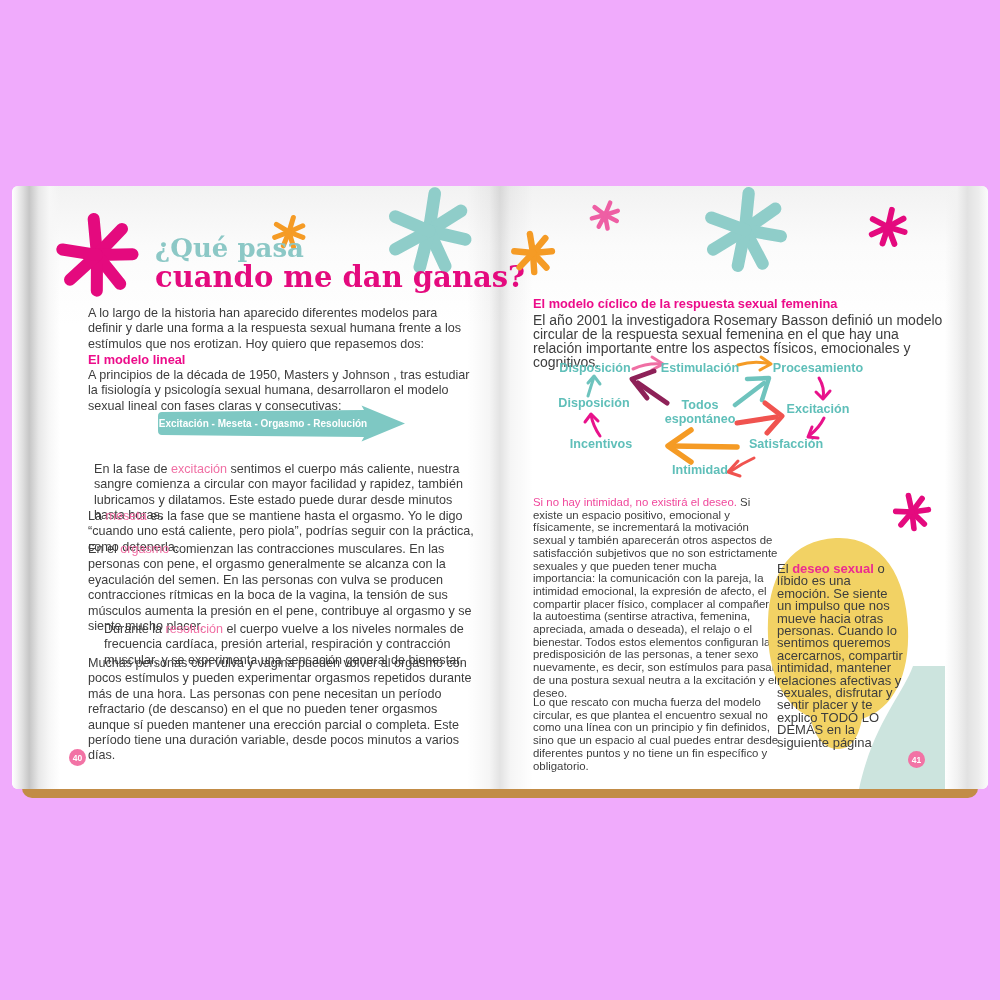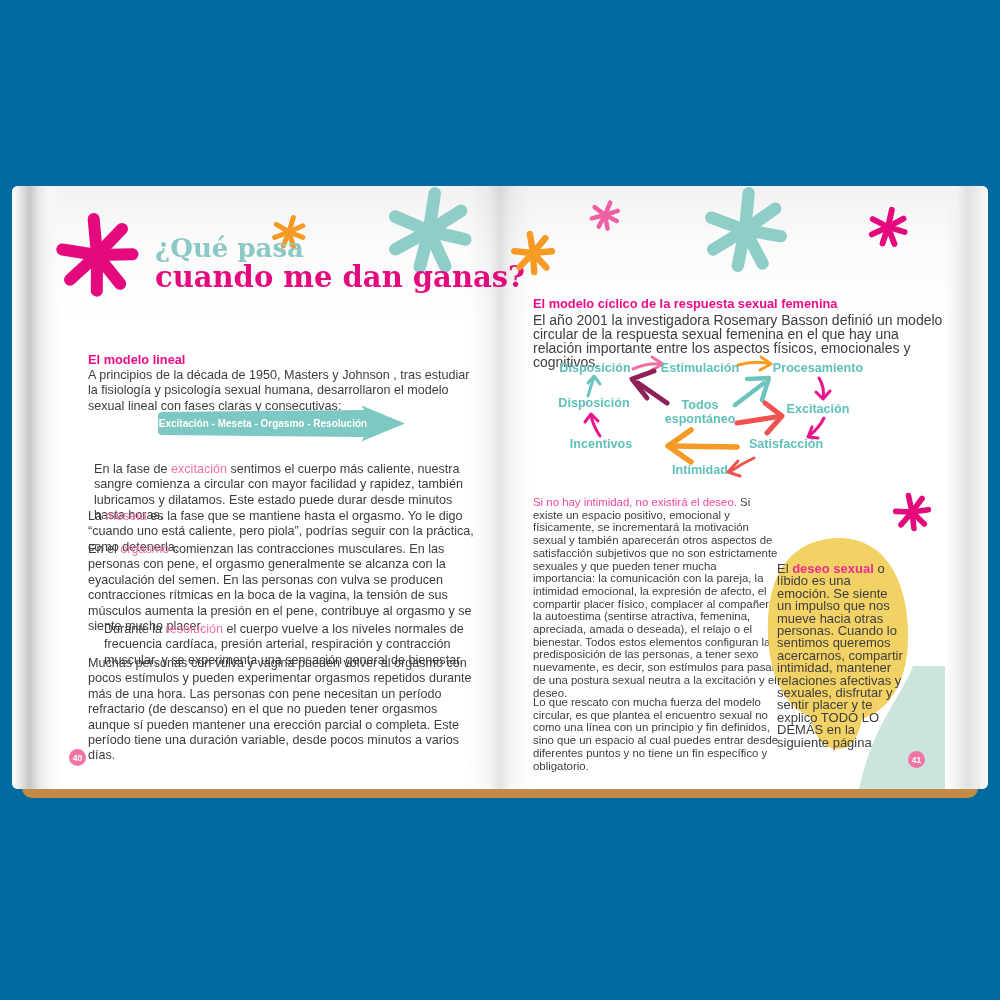--- a/index.html
+++ b/index.html
@@ -1,16 +1,16 @@
 <!DOCTYPE html>
 <html><head>
 <meta charset="utf-8">
 <style>
   html,body{margin:0;padding:0;}
-  .scene{position:relative;width:1000px;height:1000px;background:#0369a1;overflow:hidden;
+  .scene{position:relative;width:1000px;height:1000px;background:#f0abfc;overflow:hidden;
          font-family:"Liberation Sans",sans-serif;}
   .book-shadow{position:absolute;left:22px;top:758px;width:956px;height:40px;
          background:#C28C46;border-radius:10px;}
   .book{position:absolute;left:12px;top:186px;width:976px;height:603px;border-radius:6px;
          background:linear-gradient(180deg,#f2f2f2 0px,#fbfbfb 60px,#ffffff 140px);overflow:hidden;}
   .edge{position:absolute;top:0;bottom:0;}
   .edge-left{left:0;width:48px;
       background:linear-gradient(90deg,#ffffff 0%,#f3f3f3 10%,#dcdcdc 24%,#c6c6c6 36%,#e8e8e8 56%,#f7f7f7 78%,rgba(255,255,255,0) 100%);}
   .edge-right{right:0;width:43px;
       background:linear-gradient(270deg,#fbfbfb 0%,#ededed 22%,#e2e2e2 48%,#f2f2f2 72%,rgba(255,255,255,0) 100%);}
@@ -74,20 +74,21 @@
         </svg>
       <svg class="ast" style="left:372px;top:0px;width:90px;height:90px;color:#8FCDC9;transform:rotate(6deg)">
           <use href="#ast"></use>
         </svg>
 
       <div class="abs" style="left:143px;top:48px;">
         <div class="title1">¿Qué pasa</div>
         <div class="title2">cuando me dan ganas?</div>
       </div>
 
+      <div class="abs body-text" style="left:76px;top:120px;width:386px;">A lo largo de la historia han aparecido diferentes modelos para definir y darle una forma a la respuesta sexual humana frente a los estímulos que nos erotizan. Hoy quiero que repasemos dos:</div>
 
       <div class="abs pink-heading" style="left:76px;top:166px;">El modelo lineal</div>
 
       <div class="abs body-text" style="left:76px;top:182px;width:386px;">A principios de la década de 1950, Masters y Johnson , tras estudiar la fisiología y psicología sexual humana, desarrollaron el modelo sexual lineal con fases claras y consecutivas:</div>
 
       <div class="banner-wrap">
         <svg width="250" height="37" viewBox="0 0 250 37">
           <path d="M5,7 C2.5,7 1,8.5 1,11 L1,26 C1,28.5 2.5,30 5,30 L207,32 L204.5,36.5 L248,18.5 L204.5,0.5 L207,5 Z" fill="#7EC8C3"></path>
         </svg>
         <div class="banner-text">Excitación - Meseta - Orgasmo - Resolución</div>

